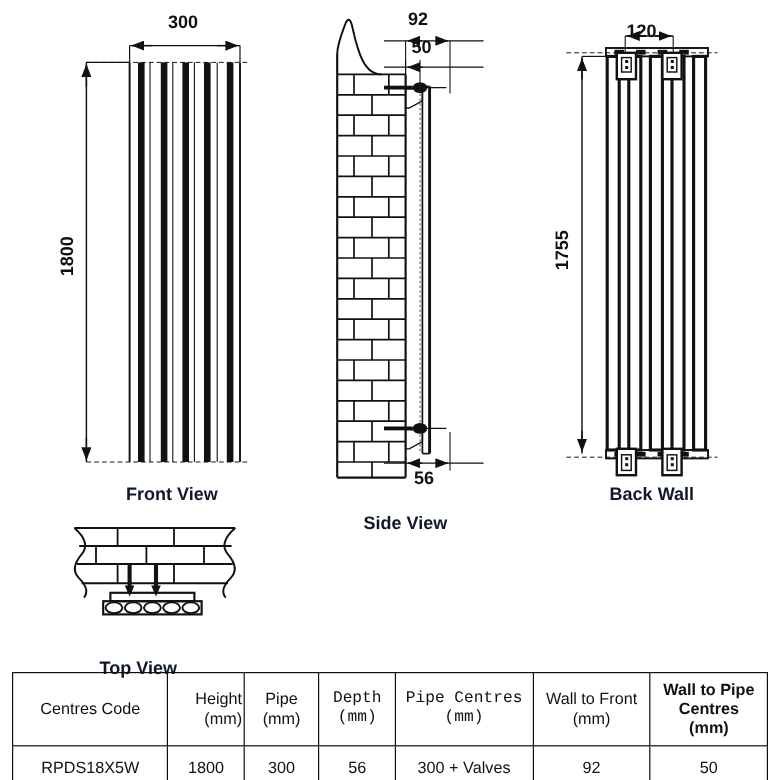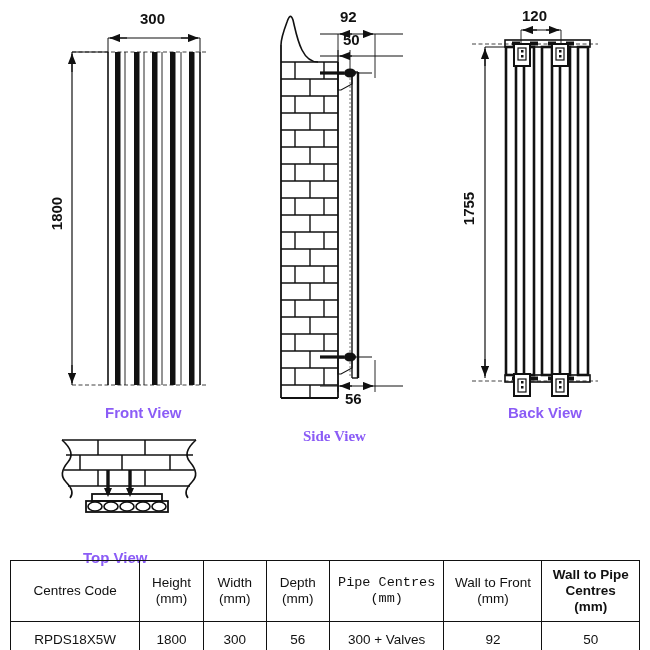--- a/index.html
+++ b/index.html
@@ -4,21 +4,21 @@
 <style>
   html,body{margin:0;padding:0;background:#ffffff;}
   body{
     width:650px;height:650px;position:relative;overflow:hidden;
     font-family:"Liberation Sans", sans-serif;color:#1a1a1a;
   }
   .canvas{position:absolute;left:0;top:0;width:650px;height:650px;}
   svg.draw{position:absolute;left:0;top:0;width:650px;height:650px;}
 
   .vlabel{
-    position:absolute;font-weight:bold;font-size:15px;color:#8b5cf6;
+    position:absolute;font-weight:bold;font-size:15px;color:#0f172a;
     white-space:nowrap;text-align:center;
   }
   .dimtext{
     position:absolute;font-weight:bold;font-size:15px;color:#111;
     white-space:nowrap;
   }
   .rot{
     transform:rotate(-90deg);transform-origin:center center;
   }
 
@@ -301,43 +301,43 @@
     </g>
   </svg>
 
   <div class="dimtext" style="left:140px;top:10px;">300</div>
   <div class="dimtext rot" style="left:40px;top:205px;">1800</div>
 
   <div class="dimtext" style="left:340px;top:8px;">92</div>
   <div class="dimtext" style="left:343px;top:31px;">50</div>
   <div class="dimtext" style="left:345px;top:390px;">56</div>
 
-  <div class="dimtext" style="left:522px;top:7px;">120</div>
+  <div class="dimtext" style="left:522px;top:18px;">120</div>
   <div class="dimtext rot" style="left:452px;top:200px;">1755</div>
 
   <div class="vlabel" style="left:105px;top:404px;">Front View</div>
-  <div class="vlabel" style="left:303px;top:428px;font-family:Liberation Serif, serif;">Side View</div>
-  <div class="vlabel" style="left:508px;top:404px;">Back View</div>
+  <div class="vlabel" style="left:303px;top:428px;">Side View</div>
+  <div class="vlabel" style="left:508px;top:404px;">Back Wall</div>
   <div class="vlabel" style="left:83px;top:549px;">Top View</div>
 
   <table class="spec-table">
     <thead>
       <tr>
         <th style="width:130px;">
           <span>Centres Code</span>
         </th>
+        <th style="width:62px;text-align:right;">
+          <span>Height</span>
+          <span class="unit">(mm)</span>
+        </th>
         <th style="width:62px;">
-          <span>Height</span>
-          <span class="unit">(mm)</span>
-        </th>
-        <th style="width:62px;">
-          <span>Width</span>
-          <span class="unit">(mm)</span>
-        </th>
-        <th style="width:62px;">
+          <span>Pipe</span>
+          <span class="unit">(mm)</span>
+        </th>
+        <th style="width:62px;font-family:Liberation Mono, monospace;">
           <span>Depth</span>
           <span class="unit">(mm)</span>
         </th>
         <th style="width:116px;font-family:Liberation Mono, monospace;">
           <span>Pipe Centres</span>
           <span class="unit">(mm)</span>
         </th>
         <th style="width:100px;">
           <span>Wall to Front</span>
           <span class="unit">(mm)</span>

